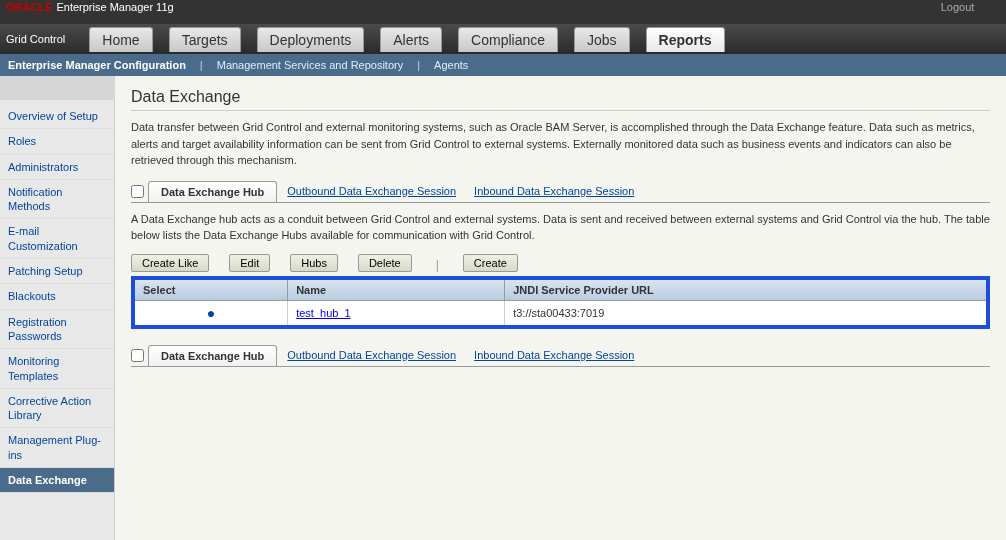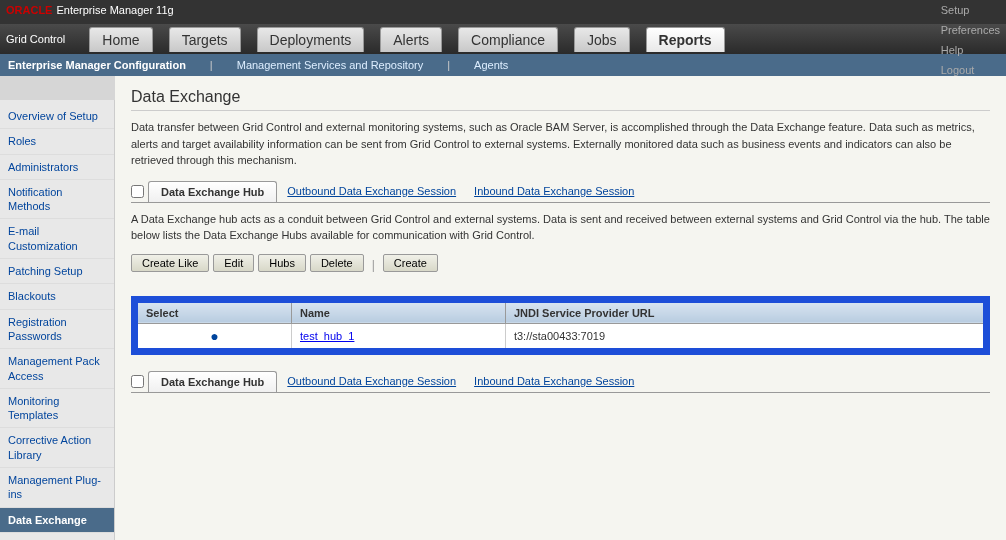--- a/index.html
+++ b/index.html
@@ -1,33 +1,33 @@
 <!DOCTYPE html>
 <html><head>
   <meta charset="utf-8">
   <style>
     * { margin: 0; padding: 0; box-sizing: border-box; }
     body { font-family: Arial, Helvetica, sans-serif; font-size: 12px; background: #d6d6d6; width: 1006px; height: 540px; overflow: hidden; }
 
     
-    #top-bar { background: #333; color: #ccc; display: flex; justify-content: space-between; align-items: flex-start; padding: 4px 6px; height: 24px; }
+    #top-bar { background: #333; color: #ccc; display: flex; justify-content: space-between; align-items: flex-end; padding: 11px 6px; height: 24px; }
     #oracle-logo { display: flex; align-items: center; gap: 4px; }
     #oracle-logo .oracle-text { color: #cc0000; font-weight: bold; font-size: 11px; }
     #oracle-logo .em-text { color: #fff; font-size: 11px; }
     #top-links { display: flex; gap: 8px; font-size: 11px; color: #aaa; flex-direction: column; }
     #top-links a { color: #aaa; text-decoration: none; }
 
     
     #header { background: linear-gradient(to bottom, #4a4a4a, #2a2a2a); height: 30px; display: flex; align-items: center; padding: 0 6px; gap: 16px; }
     #header .grid-control-label { color: #fff; font-size: 11px; margin-right: 8px; }
     .nav-tab { background: linear-gradient(to bottom, #e8e8e8, #c8c8c8); border: 1px solid #999; border-bottom: none; padding: 4px 12px; font-size: 14px; color: #333; cursor: pointer; border-radius: 3px 3px 0 0; text-decoration: none; }
     .nav-tab.active { background: linear-gradient(to bottom, #fff, #e8e8e8); font-weight: bold; }
 
     
-    #sub-nav { background: #4a6b8a; height: 22px; display: flex; align-items: center; padding: 0 8px; gap: 20px; }
+    #sub-nav { background: #4a6b8a; height: 22px; display: flex; align-items: center; padding: 0 8px; gap: 10px; }
     #sub-nav .breadcrumb-item { color: #fff; font-size: 11px; font-weight: bold; }
     #sub-nav .separator { color: #ccc; font-size: 11px; margin: 0 4px; }
     #sub-nav .sub-link { color: #ddeeff; font-size: 11px; text-decoration: none; }
 
     
     #main { display: flex; height: calc(540px - 70px); }
 
     
     #sidebar { width: 115px; background: #e8e8e8; border-right: 1px solid #ccc; overflow-y: auto; padding: 4px 0; margin-top: 24px; }
     .sidebar-item { padding: 5px 8px; font-size: 11px; color: #00449c; cursor: pointer; border-bottom: 1px solid #ddd; line-height: 1.3; }
@@ -42,26 +42,26 @@
     
     .tab-container { margin-bottom: 12px; }
     .tab-bar { display: flex; align-items: center; border-bottom: 1px solid #999; margin-bottom: 8px; }
     .tab-checkbox { margin-right: 4px; }
     .tab-item { padding: 4px 12px; font-size: 11px; cursor: pointer; border: 1px solid #999; border-bottom: none; margin-right: 2px; background: linear-gradient(to bottom, #e8e8e8, #d0d0d0); border-radius: 3px 3px 0 0; text-decoration: none; color: #333; }
     .tab-item.active { background: linear-gradient(to bottom, #fff, #f0f0f0); font-weight: bold; color: #333; }
     .tab-item.link-style { background: transparent; border: none; border-bottom: none; color: #00449c; text-decoration: underline; font-size: 11px; padding: 4px 8px; }
     .tab-desc { font-size: 11px; color: #333; line-height: 1.5; margin-bottom: 10px; }
 
     
-    .table-toolbar { display: flex; align-items: flex-end; gap: 4px; margin-bottom: 24px; }
+    .table-toolbar { display: flex; align-items: flex-end; gap: 20px; margin-bottom: 4px; }
     .toolbar-btn { background: linear-gradient(to bottom, #f0f0e8, #d8d8c8); border: 1px solid #999; padding: 2px 10px; font-size: 11px; cursor: pointer; border-radius: 2px; }
     .toolbar-separator { color: #999; margin: 0 4px; }
 
     
-    .data-table { width: 100%; border-collapse: collapse; border: 7px solid #1d4ed8; }
+    .data-table { width: 100%; border-collapse: collapse; border: 4px solid #1d4ed8; }
     .data-table th { background: linear-gradient(to bottom, #d8e4f0, #b8cce0); padding: 4px 8px; font-size: 11px; text-align: left; border: 1px solid #999; color: #333; font-weight: bold; }
     .data-table td { padding: 4px 8px; font-size: 11px; border: 1px solid #ccc; color: #333; background: #fff; }
     .radio-cell { text-align: center; }
     .radio-selected { color: #00449c; font-size: 14px; }
 
     
     .second-tab-section { margin-top: 16px; }
   </style>
 </head>
 <body>
@@ -102,21 +102,20 @@
 
   <div id="sidebar">
     <div class="sidebar-item">Overview of Setup</div>
     <div class="sidebar-item">Roles</div>
     <div class="sidebar-item">Administrators</div>
     <div class="sidebar-item">Notification Methods</div>
     <div class="sidebar-item">E-mail Customization</div>
     <div class="sidebar-item">Patching Setup</div>
     <div class="sidebar-item">Blackouts</div>
     <div class="sidebar-item">Registration Passwords</div>
-    <div class="sidebar-item">Management Pack Access</div>
     <div class="sidebar-item">Monitoring Templates</div>
     <div class="sidebar-item">Corrective Action Library</div>
     <div class="sidebar-item">Management Plug-ins</div>
     <div class="sidebar-item active">Data Exchange</div>
   </div>
 
   <div id="content">
 
     <div class="page-title">Data Exchange</div>
     <div class="page-desc">Data transfer between Grid Control and external monitoring systems, such as Oracle BAM Server, is accomplished through the Data Exchange feature. Data such as metrics, alerts and target availability information can be sent from Grid Control to external systems. Externally monitored data such as business events and indicators can also be retrieved through this mechanism.</div>

